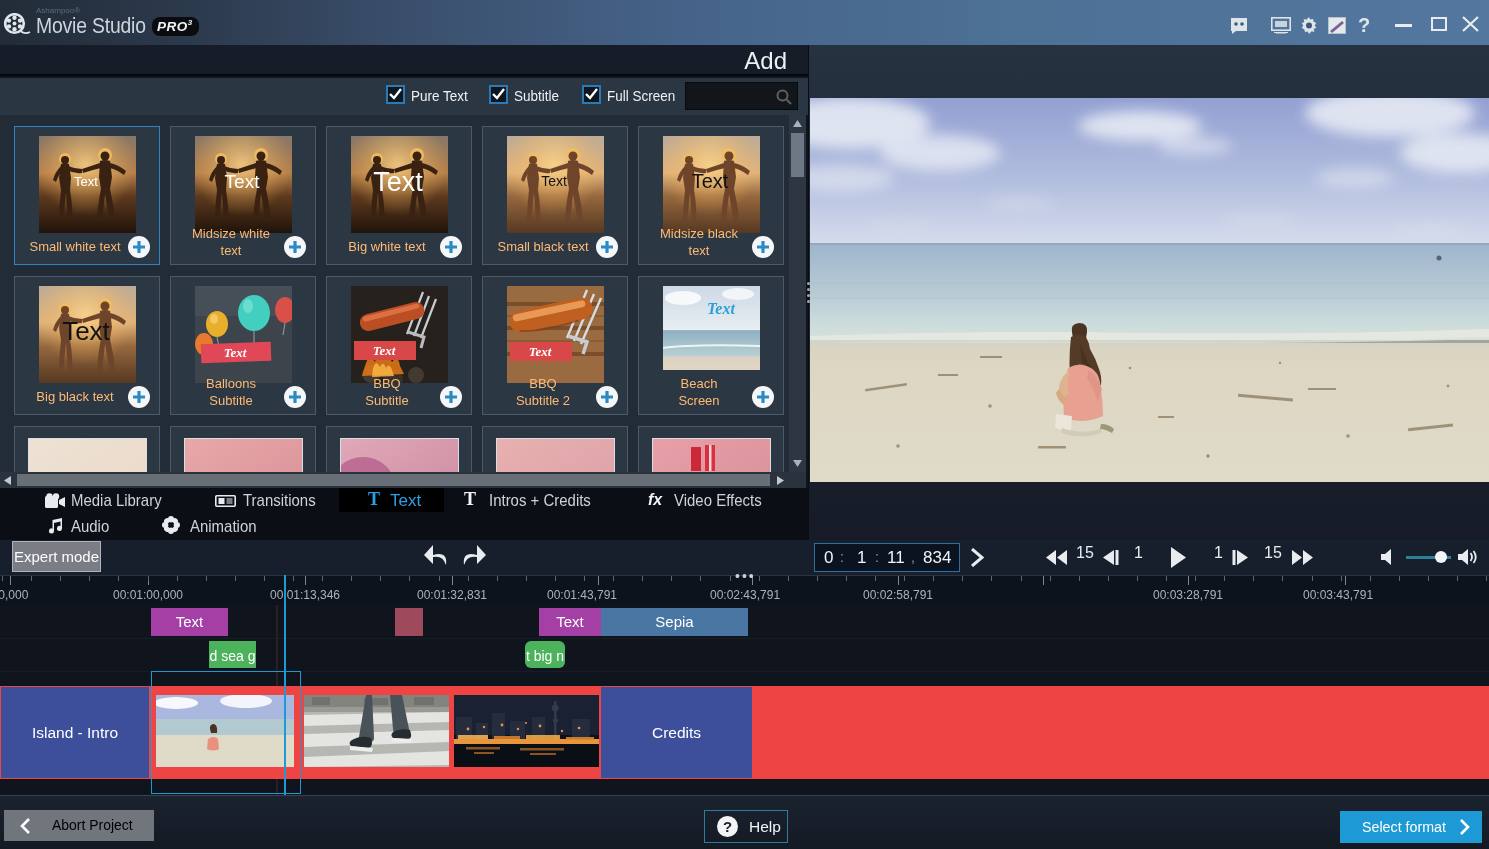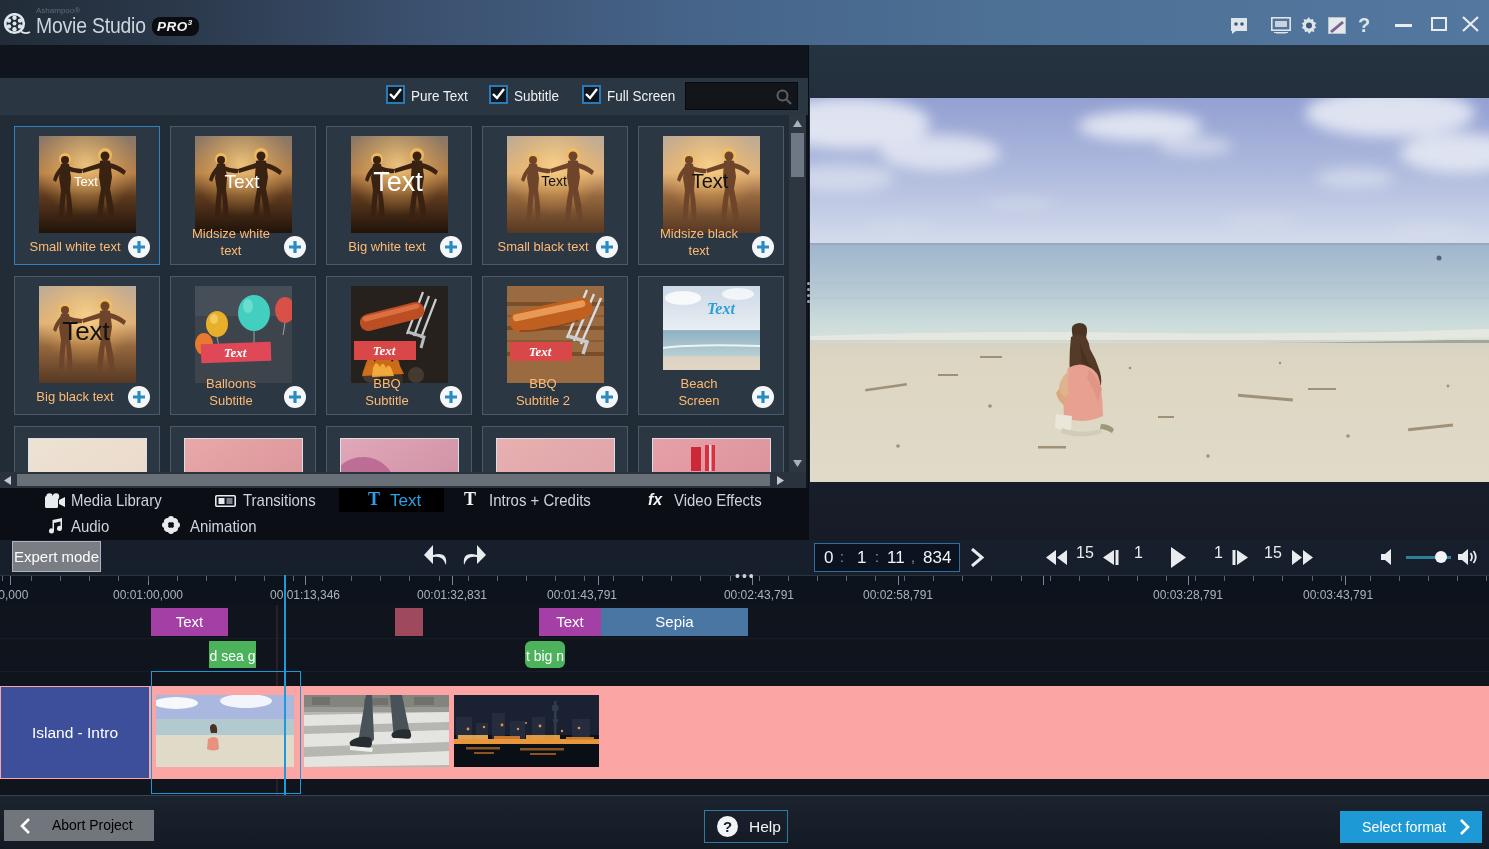--- a/index.html
+++ b/index.html
@@ -67,21 +67,21 @@
 #timebox span { color:#8a99a8; font-size:14px; top:5px; }
 .transport { position:absolute; top:4px; color:#e8ecef; font-size:16px; }
 
 
 #ruler { left:0; top:575px; width:1489px; height:30px; background:#0d131c; border-top:1px solid #2a3340;}
 .rlab { position:absolute; top:12px; font-size:12px; color:#a9b3bd; }
 .tick { position:absolute; top:0; width:1px; height:5px; background:#5a6674; }
 .tickM { position:absolute; top:0; width:1px; height:9px; background:#7a8694; }
 #tracks { left:0; top:605px; width:1489px; height:190px; background:#0f141d; }
 .clip { position:absolute; text-align:center; color:#fff; font-size:15px; }
-#trkvideo { position:absolute; left:0; top:81px; width:1489px; height:93px; background:#fca5a5; }
+#trkvideo { position:absolute; left:0; top:81px; width:1489px; height:93px; background:#ef4444; }
 .vclip { position:absolute; top:1px; height:91px; background:#3d4f9b; color:#fff; font-size:15.5px;
   text-align:center; line-height:91px; }
 .vthumb { position:absolute; top:9px; height:72px; overflow:hidden; }
 #selbox { position:absolute; left:151px; top:66px; width:150px; height:123px; border:1px solid #1d9ad6; }
 #playhead { left:284px; top:575px; width:2px; height:226px; background:#1e9ad8; }
 
 
 #bottombar { left:0; top:795px; width:1489px; height:54px; background:linear-gradient(#1b232f,#141a24);
   border-top:1px solid #39434f; }
 #abort { position:absolute; left:4px; top:14px; width:150px; height:31px; background:#71767d;
@@ -142,20 +142,23 @@
   </div>
   <div class="abs" style="left:1358px; top:14px; color:#dde4ea; font-size:20px; font-weight:bold;">?</div>
   <div class="abs" style="left:1395px; top:24px; width:17px; height:3px; background:#e8ecef;"></div>
   <div class="abs" style="left:1431px; top:17px; width:16px; height:14px; border:2px solid #e8ecef;"></div>
   <div class="abs" style="left:1462px; top:16px;">
     <svg width="17" height="16" viewBox="0 0 17 16">
       <path d="M1 1 L16 15 M16 1 L1 15" stroke="#e8ecef" stroke-width="2.2"></path>
     </svg>
   </div>
 
+  <div id="addbar" class="abs">
+      <div class="t">Add</div>
+    </div>
   <div id="filterrow" class="abs">
     <div class="cb" style="left:386px;">
         <svg width="13" height="13" viewBox="0 0 13 13">
           <path d="M1 6 L5 10 L12 1" stroke="#fff" stroke-width="2.4" fill="none"></path>
         </svg>
       </div>
     <div class="cblab" style="left:411px;">Pure Text</div>
     <div class="cb" style="left:489px;">
         <svg width="13" height="13" viewBox="0 0 13 13">
           <path d="M1 6 L5 10 L12 1" stroke="#fff" stroke-width="2.4" fill="none"></path>
@@ -761,21 +764,21 @@
       <div class="rlab" style="left:-32px; width:84px; text-align:center;">00,000</div>
       <div class="tickM" style="left:10px;"></div>
       <div class="rlab" style="left:106px; width:84px; text-align:center;">00:01:00,000</div>
       <div class="tickM" style="left:148px;"></div>
       <div class="rlab" style="left:263px; width:84px; text-align:center;">00:01:13,346</div>
       <div class="tickM" style="left:305px;"></div>
       <div class="rlab" style="left:410px; width:84px; text-align:center;">00:01:32,831</div>
       <div class="tickM" style="left:452px;"></div>
       <div class="rlab" style="left:540px; width:84px; text-align:center;">00:01:43,791</div>
       <div class="tickM" style="left:598px;"></div>
-      <div class="rlab" style="left:710px; width:84px; text-align:right;">00:02:43,791</div>
+      <div class="rlab" style="left:710px; width:84px; text-align:left;">00:02:43,791</div>
       <div class="tickM" style="left:752px;"></div>
       <div class="rlab" style="left:856px; width:84px; text-align:center;">00:02:58,791</div>
       <div class="tickM" style="left:898px;"></div>
       <div class="rlab" style="left:1001px; width:84px; text-align:center;margin-top:26px;">00:03:13,791</div>
       <div class="tickM" style="left:1043px;"></div>
       <div class="rlab" style="left:1146px; width:84px; text-align:center;">00:03:28,791</div>
       <div class="tickM" style="left:1188px;"></div>
       <div class="rlab" style="left:1303px; width:84px; text-align:left;">00:03:43,791</div>
       <div class="tickM" style="left:1345px;"></div>
       <div class="tick" style="left:2.0px;"></div>
@@ -905,20 +908,21 @@
               <circle cx="72" cy="28" r="1"></circle>
   </g>
   <rect y="49" width="145" height="23" fill="#0a0e15"></rect>
   <g fill="#b86c28" opacity="0.75">
     <rect x="12" y="52" width="34" height="2.5"></rect>
               <rect x="20" y="57" width="20" height="2"></rect>
     <rect x="66" y="53" width="44" height="2.5"></rect>
               <rect x="76" y="58" width="26" height="2"></rect>
   </g>
 </svg></div>
+      <div class="vclip" style="left:601px; width:151px;">Credits</div>
     </div>
     <div id="selbox"></div>
   </div>
   <div id="playhead" class="abs"></div>
 
   <div id="bottombar" class="abs">
     <div id="abort">
         <svg style="position:absolute;left:16px;top:8px;" width="10" height="16" viewBox="0 0 10 16">
           <path d="M9 1 L2 8 L9 15" fill="none" stroke="#fdfdfe" stroke-width="2.6"></path>
         </svg>

